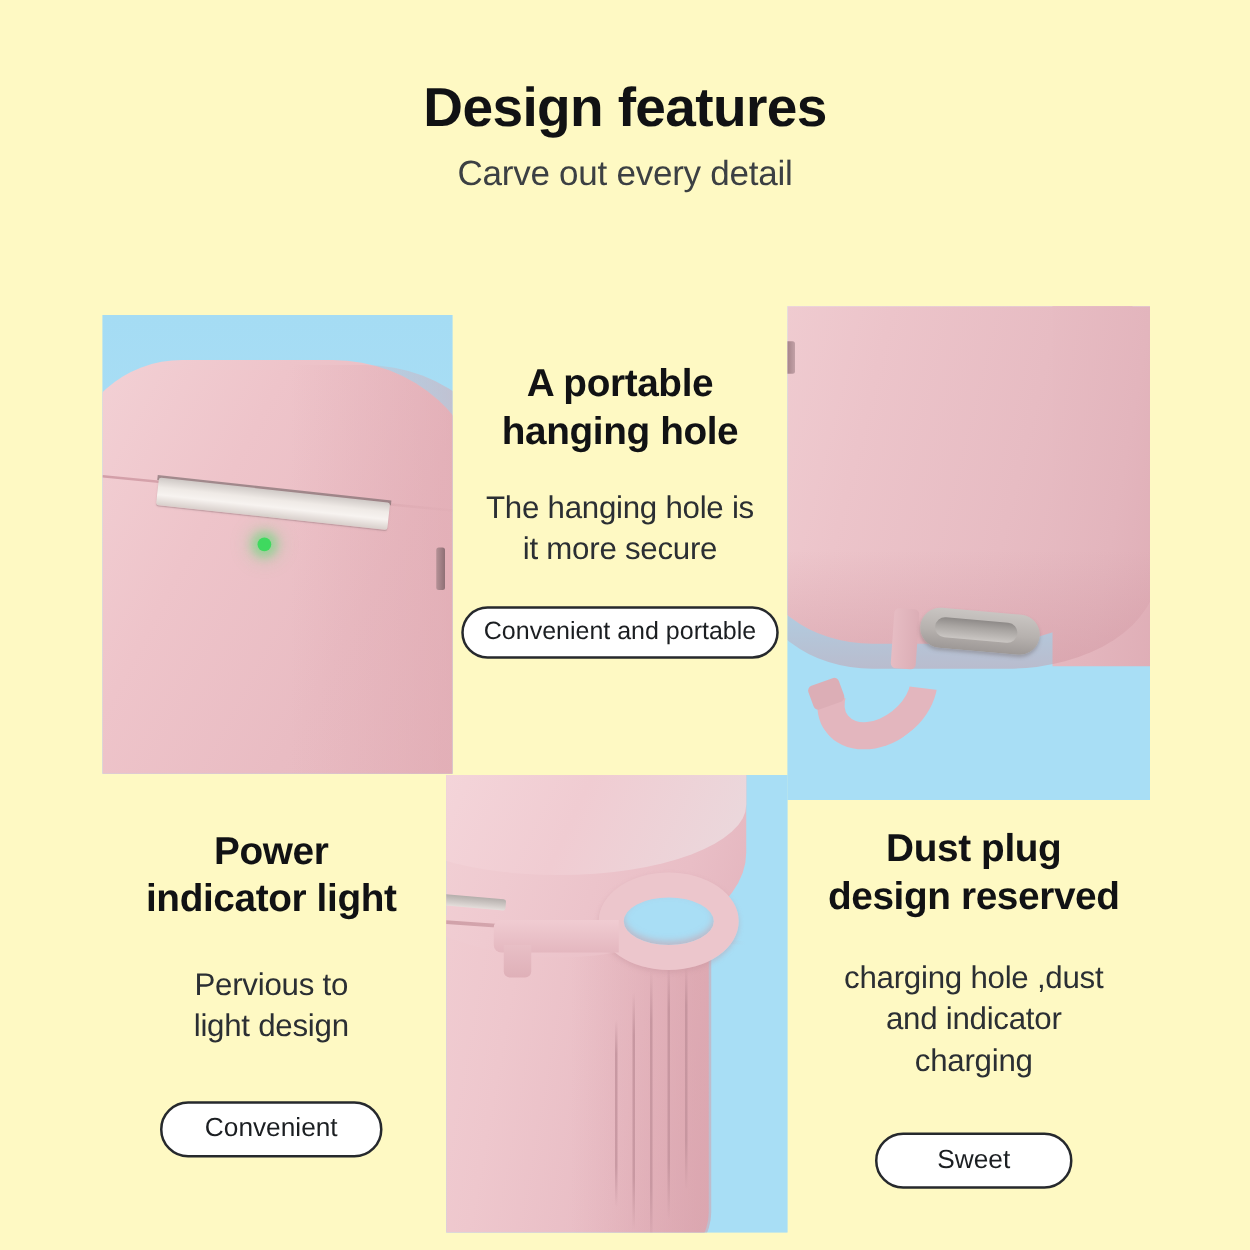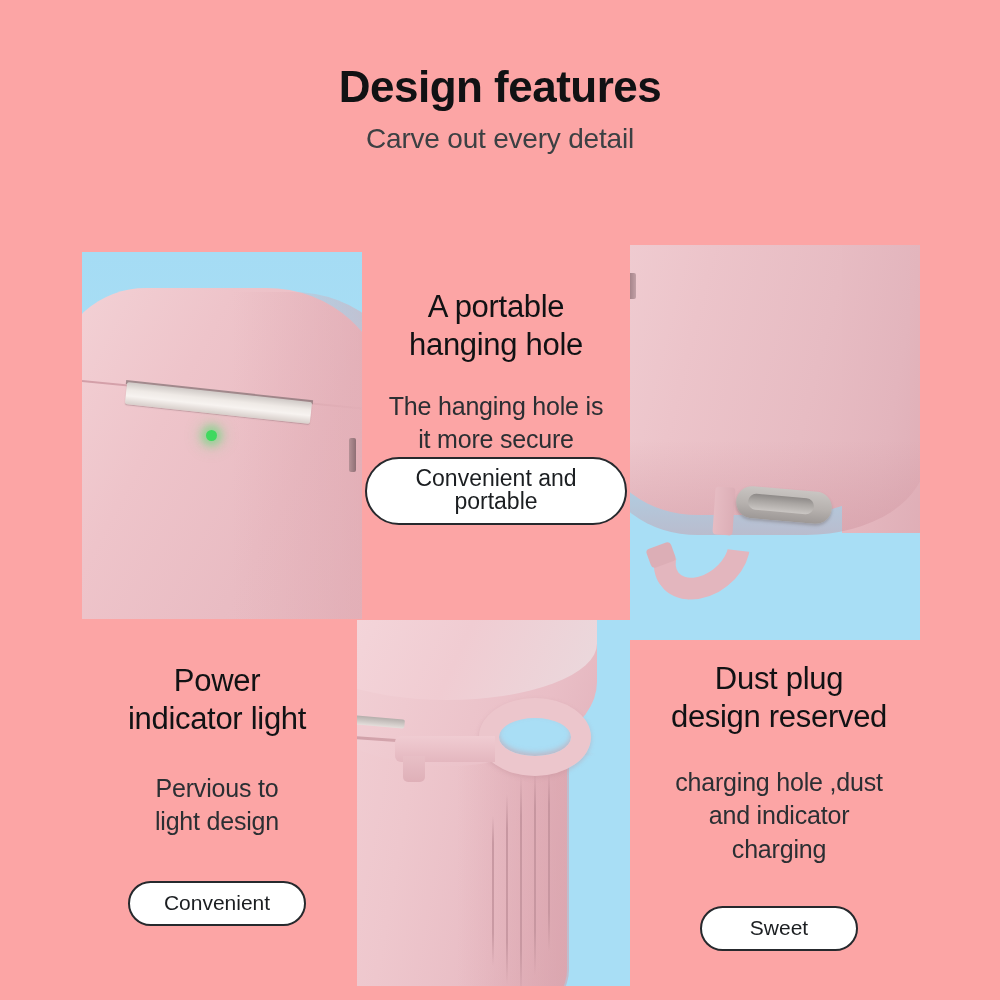--- a/index.html
+++ b/index.html
@@ -2,21 +2,21 @@
 <html><head>
 <meta charset="utf-8">
 <style>
   * { box-sizing: border-box; margin: 0; padding: 0; }
   html, body {
     width: 1000px; height: 1000px;
     background: #ffffff;
     font-family: "Liberation Sans", sans-serif;
     overflow: hidden;
   }
-  .page { position: relative; width: 1000px; height: 1000px; background: #fca5a5; }
+  .page { position: relative; width: 1000px; height: 1000px; background: #fef9c3; }
 
   
   .header { position: absolute; left: 0; top: 62px; width: 1000px; text-align: center; }
   .title {
     font-size: 44px; font-weight: bold; color: #111214;
     letter-spacing: -0.5px; line-height: 1.12;
   }
   .subtitle {
     font-size: 28px; font-weight: normal; color: #3c4043;
     margin-top: 12px; letter-spacing: -0.2px; line-height: 1.15;
@@ -173,36 +173,36 @@
   #panel-bc .lines { position: absolute; left: 135px; top: 150px; width: 90px; height: 260px; }
   #panel-bc .lines i {
     position: absolute; top: 0; width: 2px;
     background: linear-gradient(180deg, rgba(196,150,158,0) 0%, rgba(190,142,152,.75) 18%, rgba(190,142,152,.7) 78%, rgba(196,150,158,0) 100%);
     display: block;
   }
 
   
   .card { position: absolute; text-align: center; }
   .card-h {
-    font-size: 31px; font-weight: normal; color: #111214; line-height: 1.22;
+    font-size: 31px; font-weight: bold; color: #111214; line-height: 1.22;
     letter-spacing: -0.3px;
   }
   .card-p {
     font-size: 25px; font-weight: normal; color: #2b2f33; line-height: 1.34;
     letter-spacing: -0.2px;
   }
   .badge {
     display: inline-block; border: 2px solid #26292d; border-radius: 999px;
     color: #1b1e21; background: #ffffff;
     line-height: 1;
   }
 
   #card-tr { left: 365px; top: 288px; width: 262px; }
   #card-tr .card-p { margin-top: 26px; }
-  #card-tr .badge { padding: 8px 16px 10px; font-size: 23px; }
+  #card-tr .badge { margin-top: 28px; padding: 8px 16px 10px; font-size: 20px; }
 
   #card-bl { left: 78px; top: 662px; width: 278px; }
   #card-bl .card-p { margin-top: 34px; }
   #card-bl .badge { margin-top: 42px; padding: 9px 34px 11px; font-size: 21px; }
 
   #card-br { left: 640px; top: 660px; width: 278px; text-align: center; }
   #card-br .card-p { margin-top: 30px; }
   #card-br .badge { margin-top: 40px; padding: 9px 48px 11px; font-size: 21px; }
 </style>
 </head>

